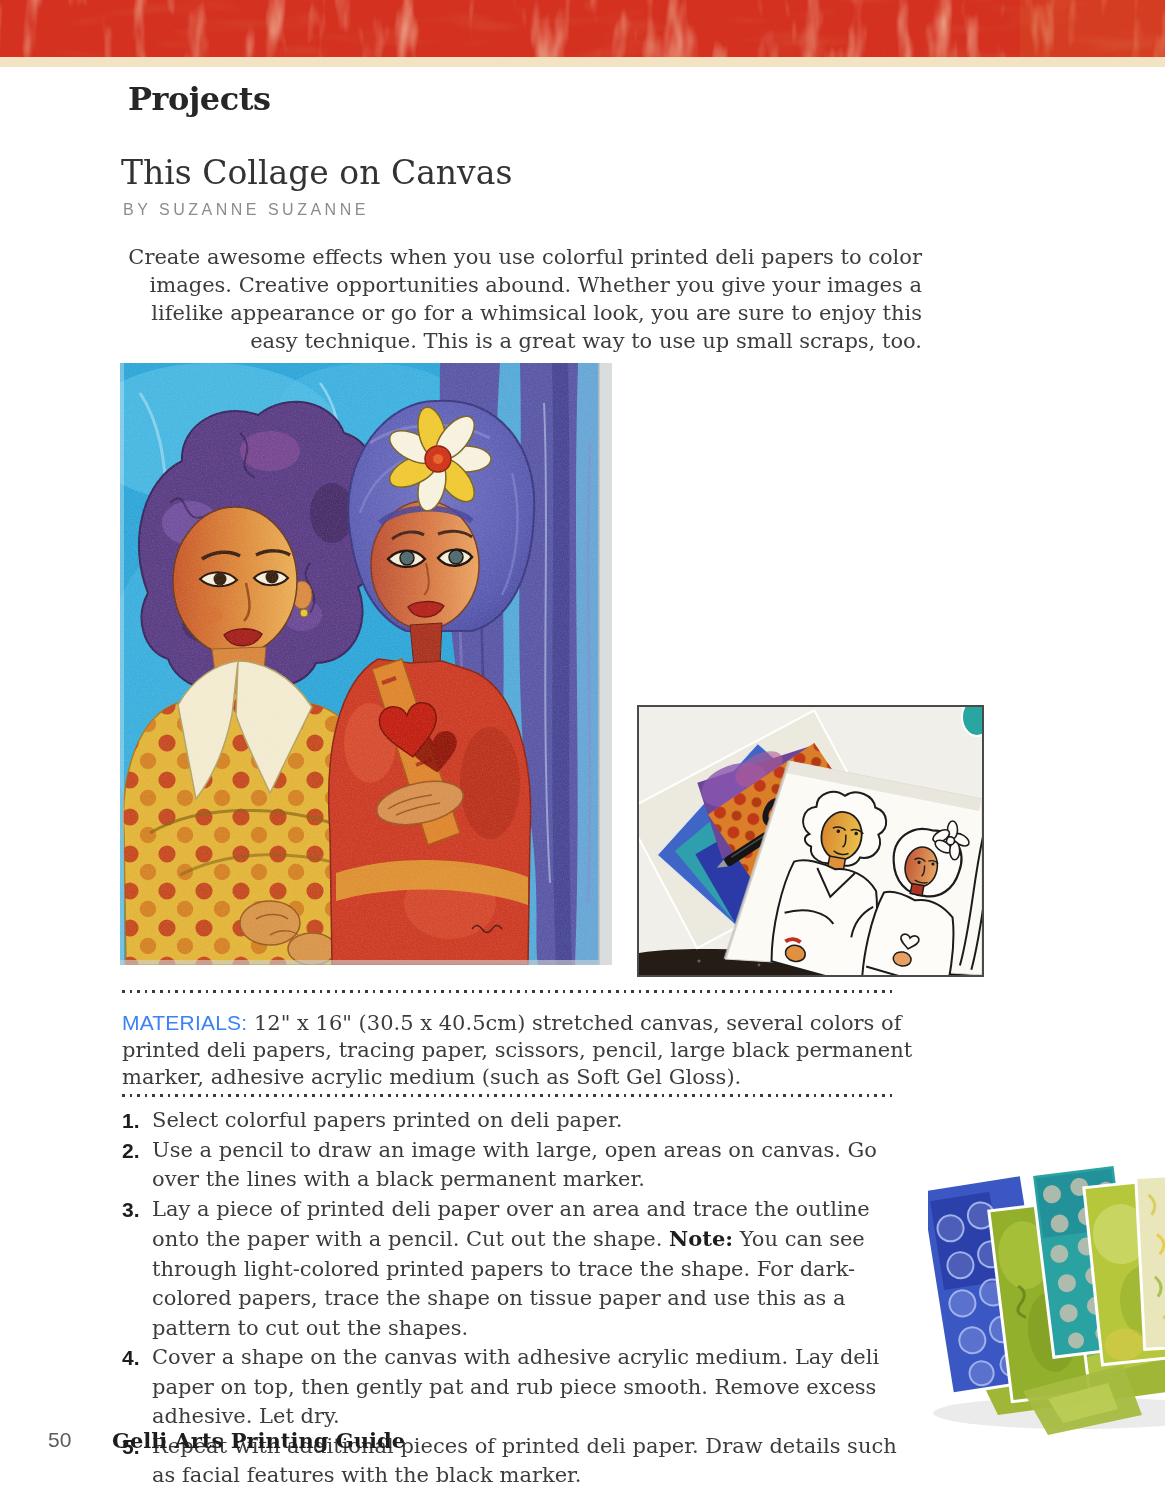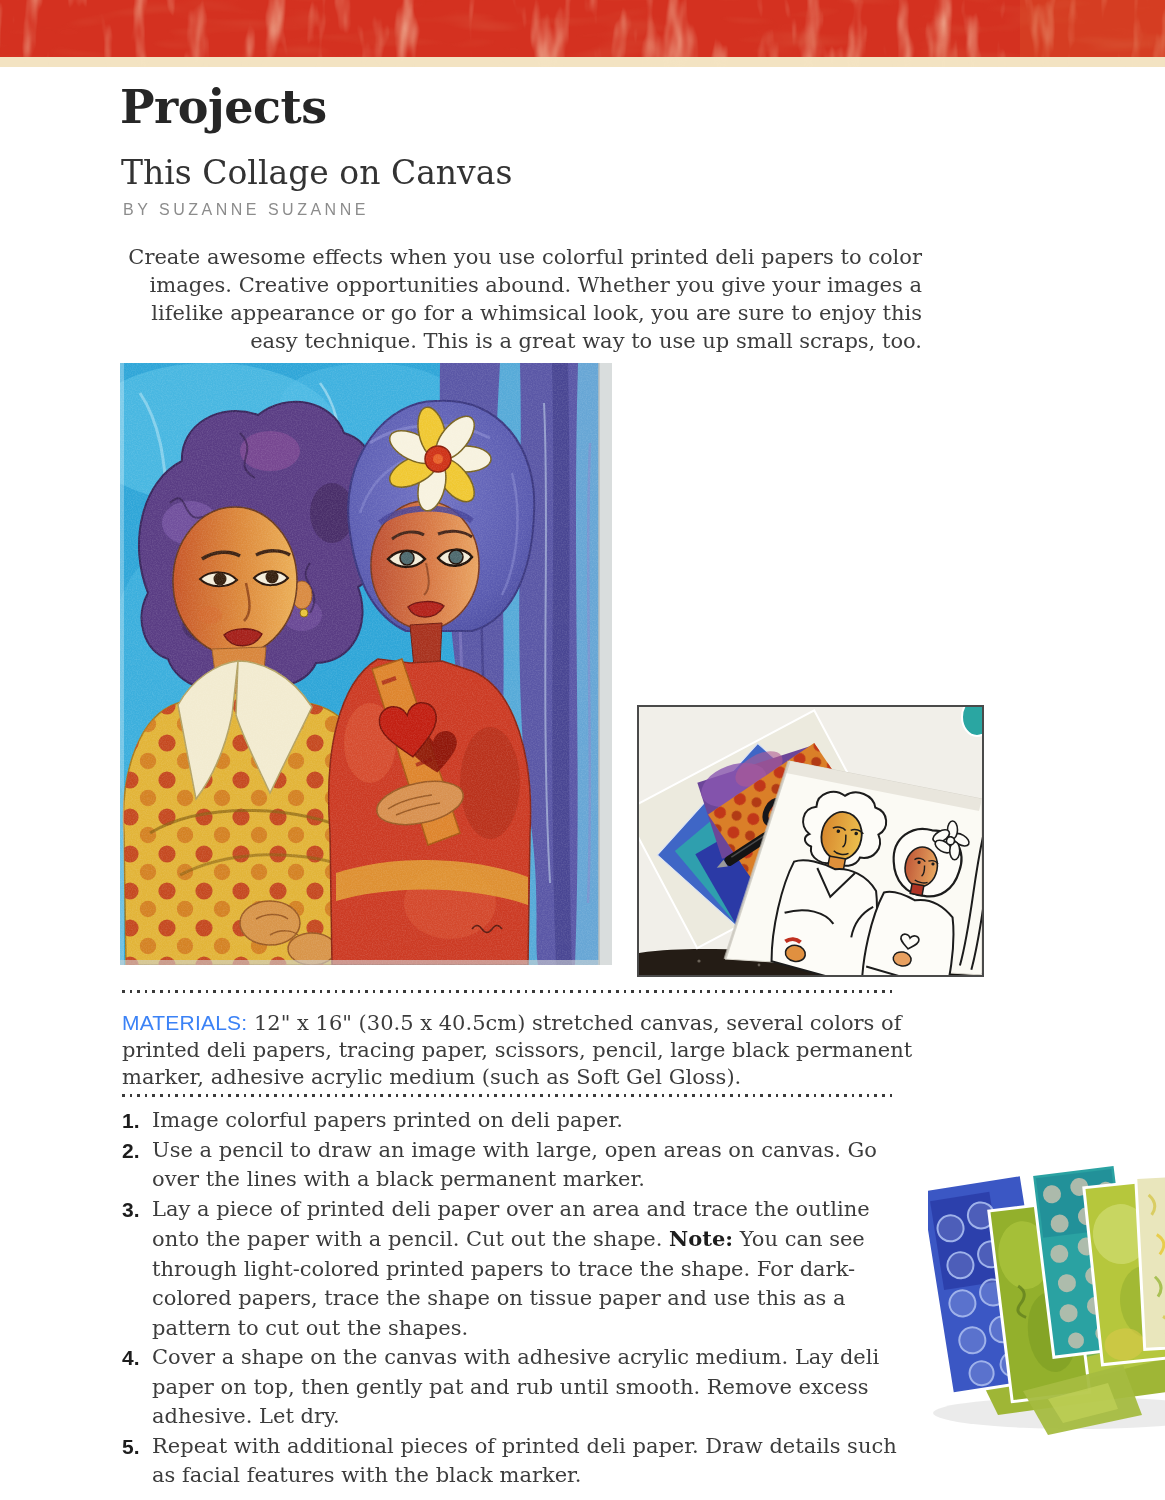--- a/index.html
+++ b/index.html
@@ -4,22 +4,22 @@
 <style>
   html,body{margin:0;padding:0;background:#e8e8e8;}
   .page{
     position:relative;width:1165px;height:1500px;background:#ffffff;
     overflow:hidden;font-family:"DejaVu Serif",serif;
   }
   
   .banner{position:absolute;left:0;top:0;width:1165px;height:67px;}
   
   .title{
-    position:absolute;left:120px;top:80px;
-    font-family:"DejaVu Serif",serif;font-weight:bold;font-size:46px;
+    position:absolute;left:128px;top:80px;
+    font-family:"DejaVu Serif",serif;font-weight:bold;font-size:32px;
     color:#262626;letter-spacing:-0.5px;
   }
   .subtitle{
     position:absolute;left:121px;top:153px;
     font-family:"DejaVu Serif",serif;font-weight:normal;font-size:33px;
     color:#333333;
   }
   .byline{
     position:absolute;left:123px;top:201px;
     font-family:"Liberation Sans",sans-serif;font-size:16px;
@@ -347,33 +347,33 @@
   </div>
 
   <div class="dotline dot1"></div>
   <div class="dotline dot2"></div>
 
   <div class="materials"><b>MATERIALS:</b><span> 12" x 16" (30.5 x 40.5cm) stretched canvas, several colors of printed deli papers, tracing paper, scissors, pencil, large black permanent marker, adhesive acrylic medium (such as Soft Gel Gloss).</span></div>
 
   <div class="steps">
     <div class="step">
       <span class="num">1.</span>
-      <span class="txt">Image colorful papers printed on deli paper.</span>
+      <span class="txt">Select colorful papers printed on deli paper.</span>
     </div>
     <div class="step">
       <span class="num">2.</span>
       <span class="txt">Use a pencil to draw an image with large, open areas on canvas. Go over the lines with a black permanent marker.</span>
     </div>
     <div class="step">
       <span class="num">3.</span>
       <span class="txt"><span>Lay a piece of printed deli paper over an area and trace the outline onto the paper with a pencil. Cut out the shape. </span><strong>Note:</strong><span> You can see through light-colored printed papers to trace the shape. For dark-colored papers, trace the shape on tissue paper and use this as a pattern to cut out the shapes.</span></span>
     </div>
     <div class="step">
       <span class="num">4.</span>
-      <span class="txt">Cover a shape on the canvas with adhesive acrylic medium. Lay deli paper on top, then gently pat and rub until smooth. Remove excess adhesive. Let dry.</span>
+      <span class="txt">Cover a shape on the canvas with adhesive acrylic medium. Lay deli paper on top, then gently pat and rub piece smooth. Remove excess adhesive. Let dry.</span>
     </div>
     <div class="step">
       <span class="num">5.</span>
       <span class="txt">Repeat with additional pieces of printed deli paper. Draw details such as facial features with the black marker.</span>
     </div>
   </div>
 
   <div class="papers-photo">
     <svg width="320" height="280" viewBox="0 0 320 280">
       <ellipse cx="150" cy="250" rx="145" ry="16" fill="#000000" opacity="0.08"></ellipse>
@@ -448,14 +448,18 @@
           <path d="M226,112 q10,10 2,20 M252,108 q-8,12 2,22 M278,116 q10,8 2,20" stroke="#9ab83c"></path>
           <path d="M232,152 q12,8 2,18 M260,150 q-10,10 2,20" stroke="#d6c84e"></path>
         </g>
       </g>
 
       <polygon points="95,228 195,202 214,252 120,272" fill="#a5bc40" opacity="0.95"></polygon>
       <polygon points="120,236 180,220 190,246 135,260" fill="#c2d258" opacity="0.7"></polygon>
     </svg>
   </div>
 
+  <div class="footer">
+    <span class="pagenum">50</span>
+    <span class="booktitle">Gelli Arts Printing Guide</span>
+  </div>
 
 </div>
 
 </body></html>

